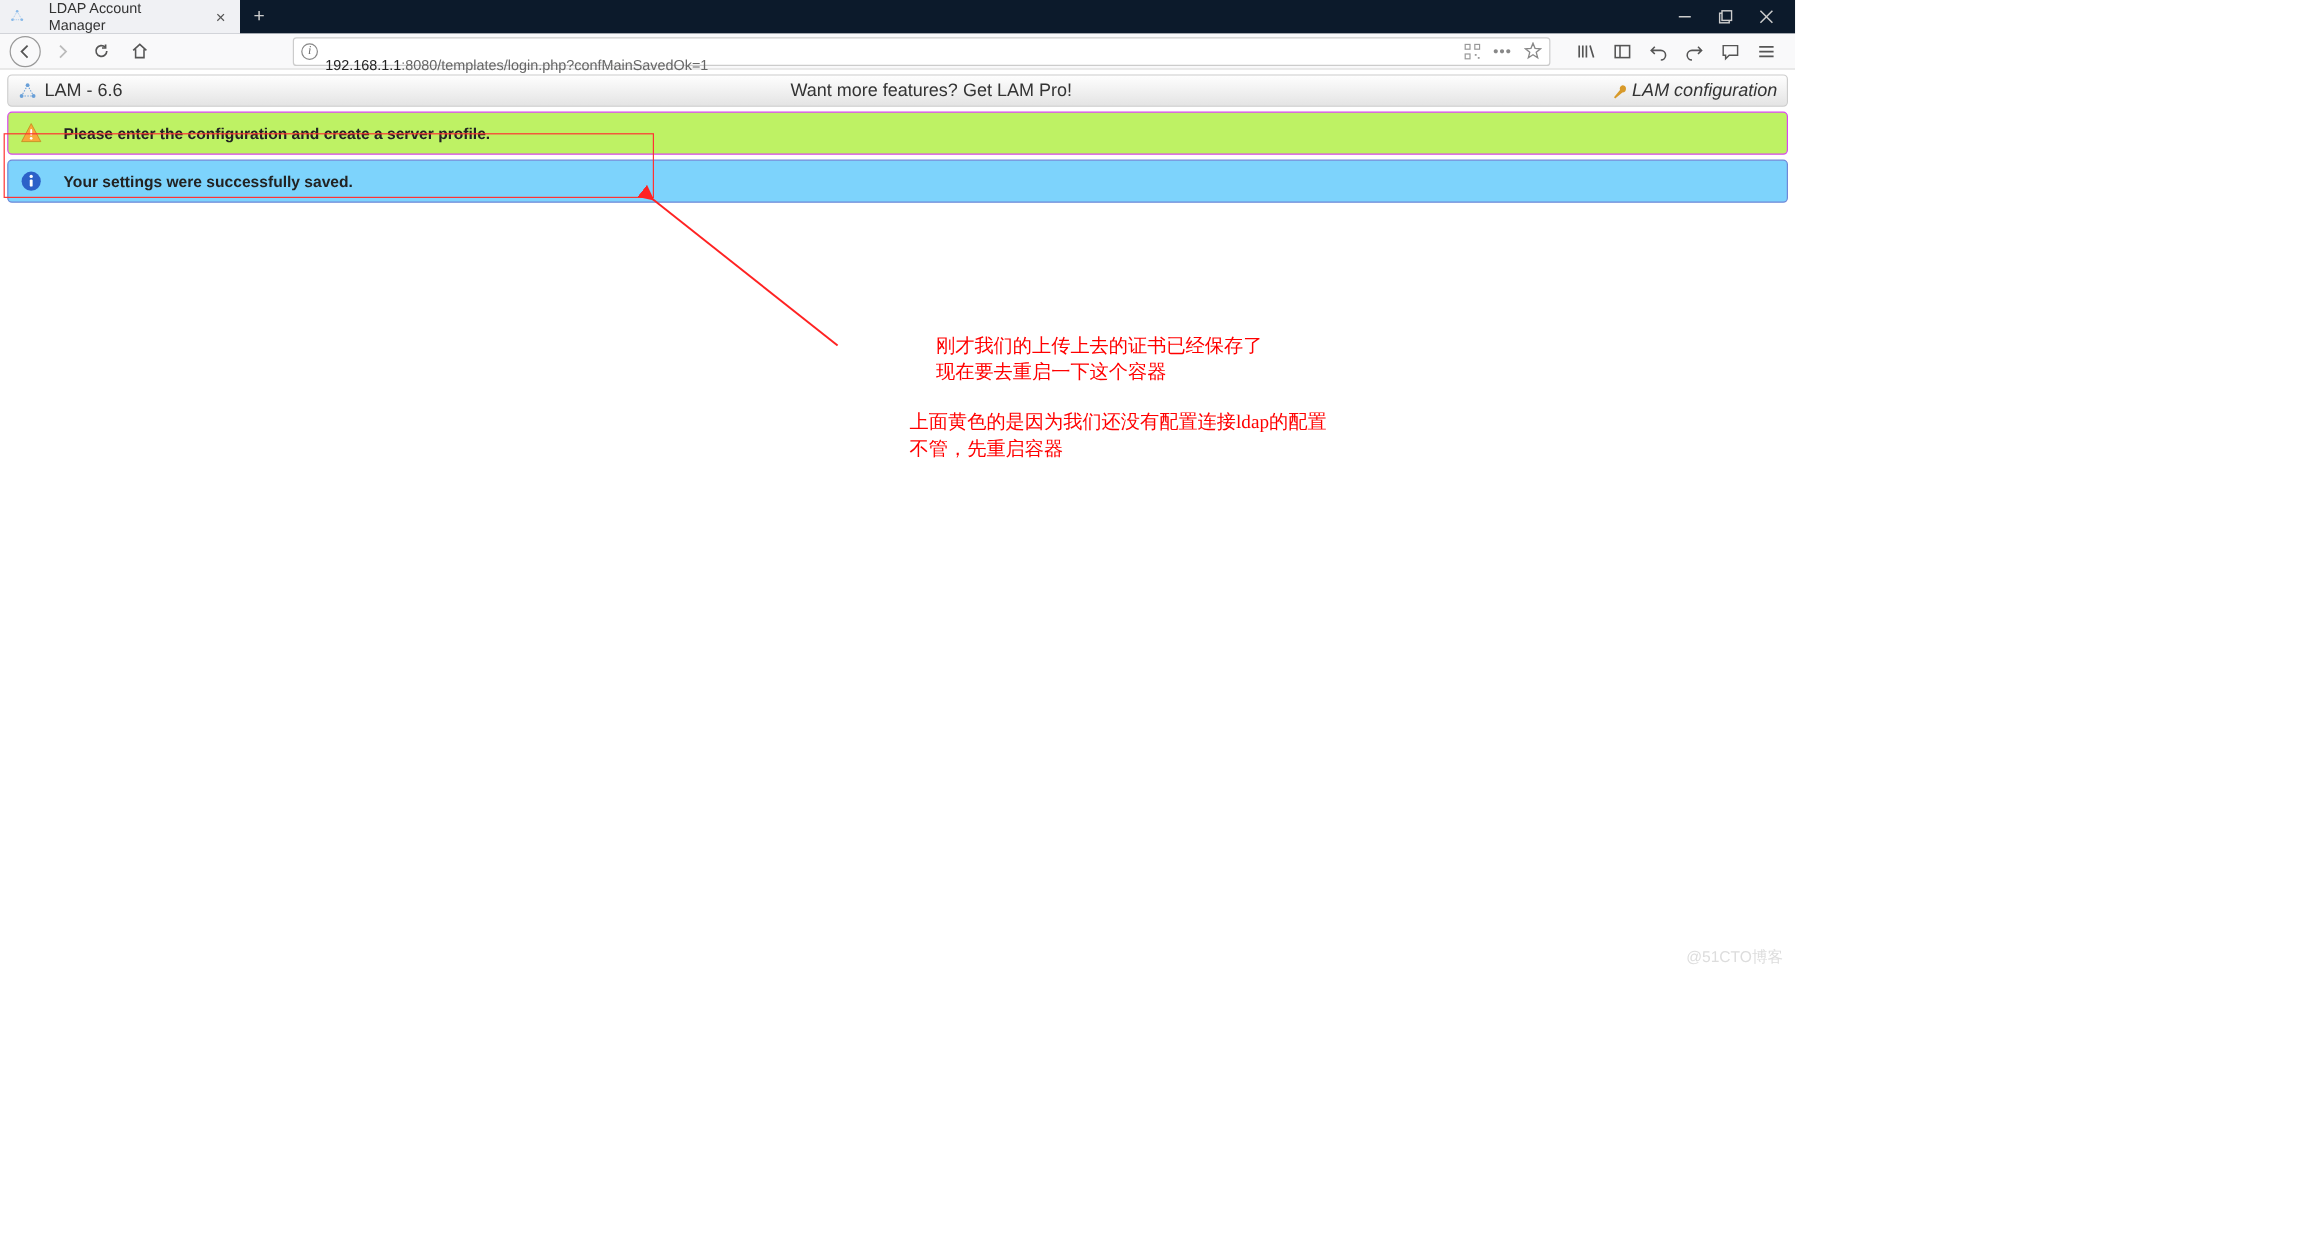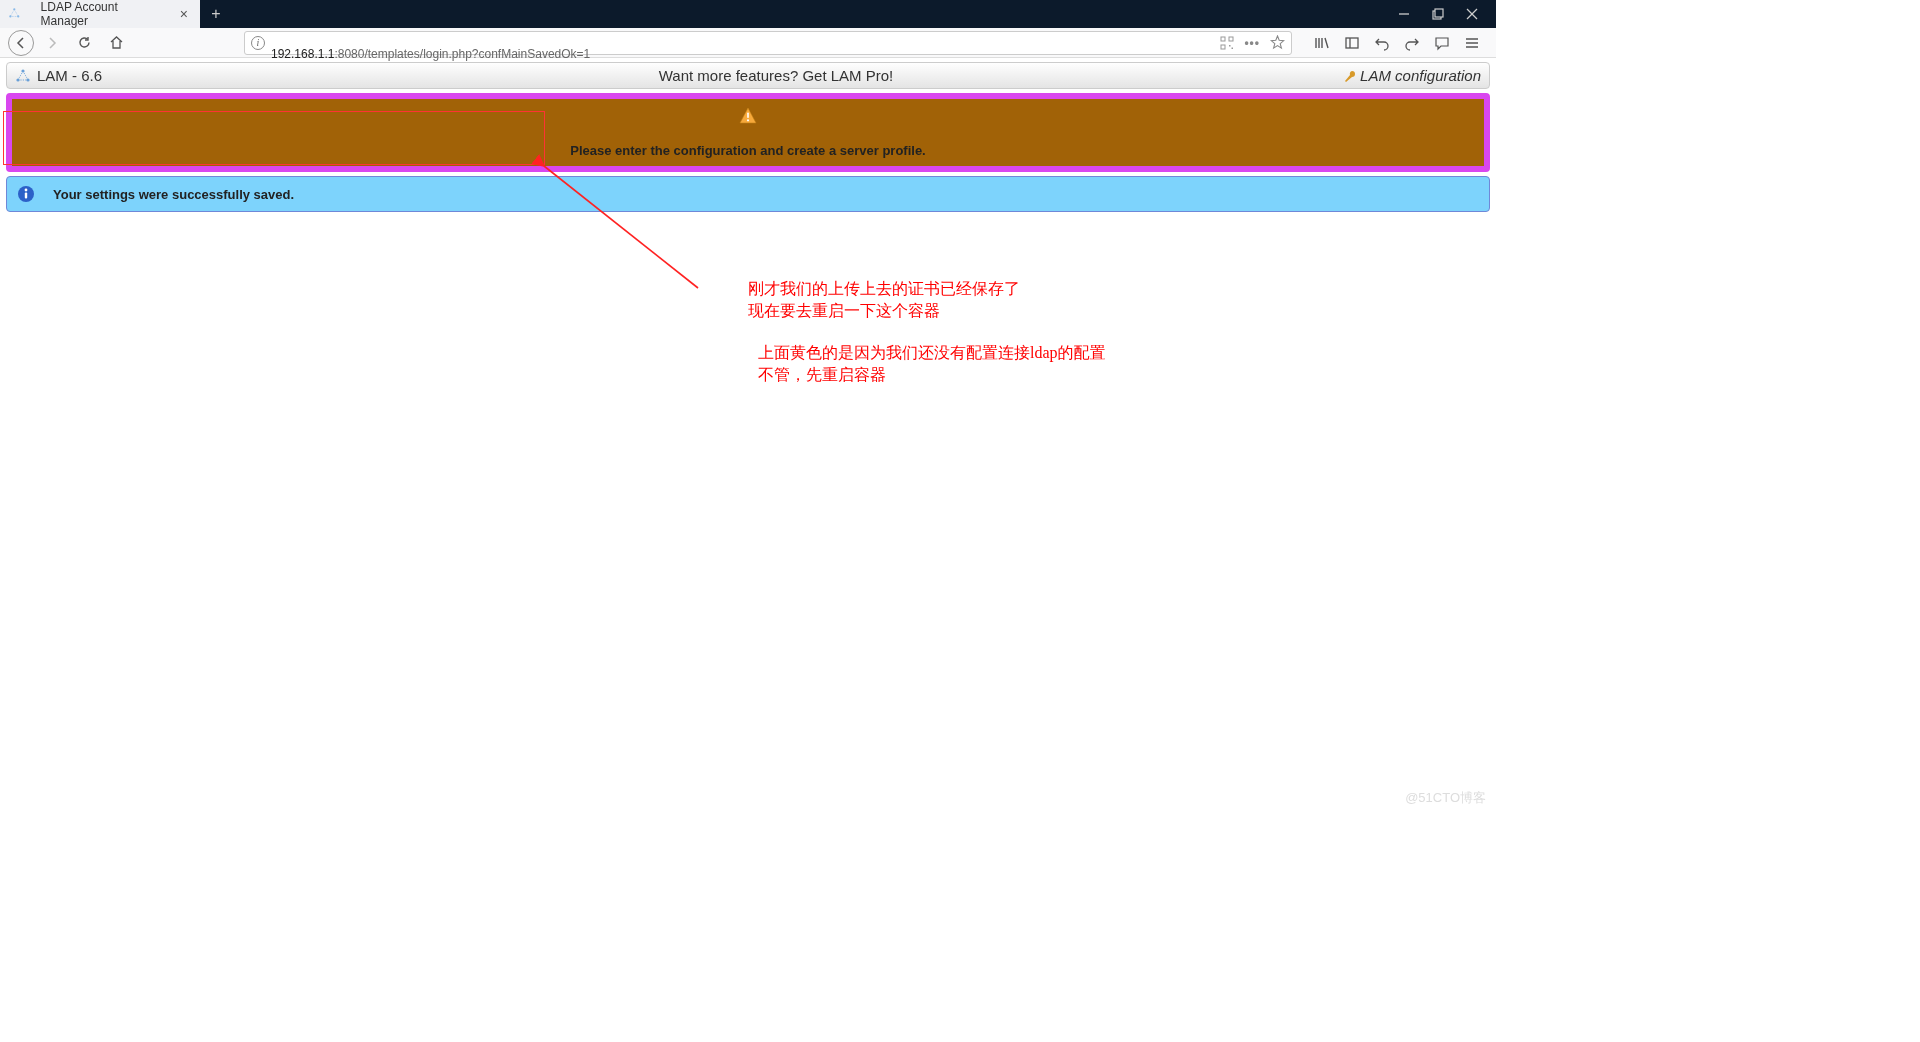--- a/index.html
+++ b/index.html
@@ -27,21 +27,21 @@
     .tool-right span {cursor:pointer; display:inline-flex; align-items:center; justify-content:center; width:20px;}
     
     
     .lam-top { height:27px; background: linear-gradient(#fefefe,#e4e4e4); border:1px solid #ccc; border-radius:4px; margin:4px 6px 2px 6px; display:flex; align-items:center; padding:0 8px; font-size:15px; color:#333;}
     .lam-top .logo { width:16px; height:16px; margin-right:6px;}
     .lam-top .center { position:absolute; left:50%; transform:translateX(-50%); color:#333;margin-left:28px;}
     .lam-top .right { margin-left:auto; display:flex; align-items:center; gap:4px; cursor:pointer;font-style:italic;}
     .wrench{width:14px;height:14px;}
     
     .alert { margin:4px 6px; border-radius:4px; padding:8px 10px; display:flex; align-items:center; gap:18px; font-size:13px; font-weight:bold;}
-    .alert.warn { background:#a16207; border:6px solid #d946ef; color:#222;flex-direction:column;}
+    .alert.warn { background:#bef264; border:1px solid #d946ef; color:#222;}
     .alert.info { background:#7dd3fc; border:1px solid #6f88d8; color:#222;}
     .alert .icon {width:18px;height:18px; display:flex;align-items:center;justify-content:center;}
     
     .annot-box { position:absolute; border:1px solid #ff3333; }
     .annot-text { position:absolute; color:#ff0000; font-family: "SimSun","宋体",serif; font-size:16px; line-height:22px; white-space:pre; }
     
     .watermark { position:absolute; right:10px; bottom:6px; color:#ddd; font-size:13px; font-family:"Microsoft YaHei",sans-serif;}
     
     svg { display:block; }
   </style>
@@ -212,19 +212,19 @@
 
 <svg style="position:absolute; left:540px; top:160px; width:160px; height:135px; overflow:visible;">
   <defs>
       <marker id="ah" markerWidth="8" markerHeight="8" refX="1" refY="4" orient="auto">
         <path d="M8 0 L0 4 L8 8 Z" fill="#ff2222"></path>
       </marker>
     </defs>
   <line x1="158" y1="128" x2="4" y2="6" stroke="#ff2222" stroke-width="1.6" marker-end="url(#ah)"></line>
 </svg>
 
-<div class="annot-text" style="left:748px; top:278px;"><span>刚才我们的上传上去的证书已经保存了</span>
+<div class="annot-text" style="left:780px; top:278px;"><span>刚才我们的上传上去的证书已经保存了</span>
 <span>现在要去重启一下这个容器</span></div>
 
 <div class="annot-text" style="left:758px; top:342px;"><span>上面黄色的是因为我们还没有配置连接ldap的配置</span>
 <span>不管，先重启容器</span></div>
 
 <div class="watermark">@51CTO博客</div>
 
 </body></html>

